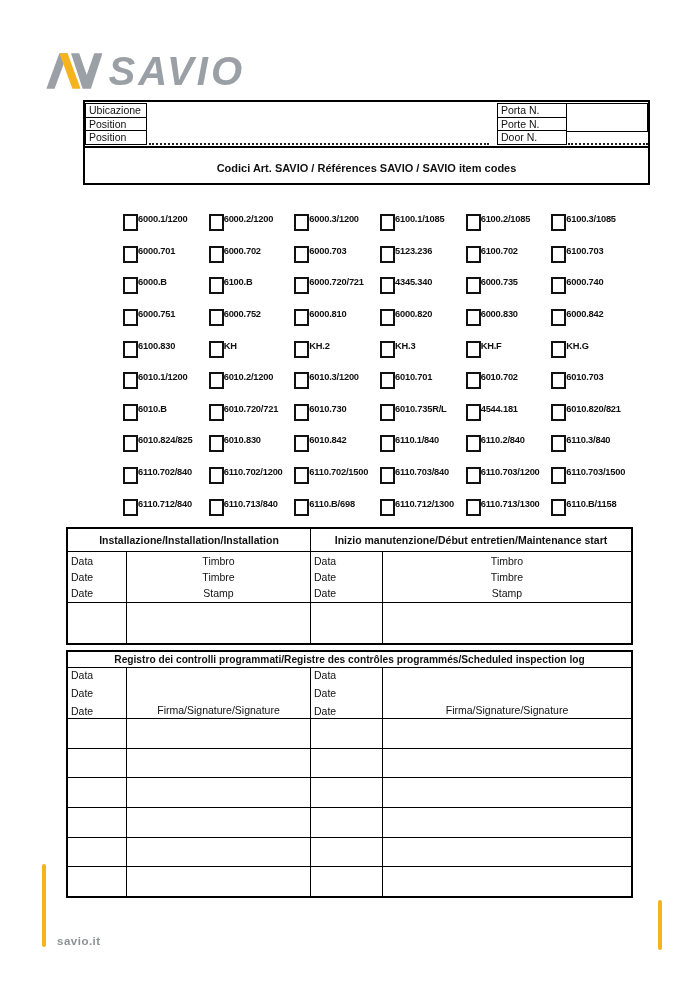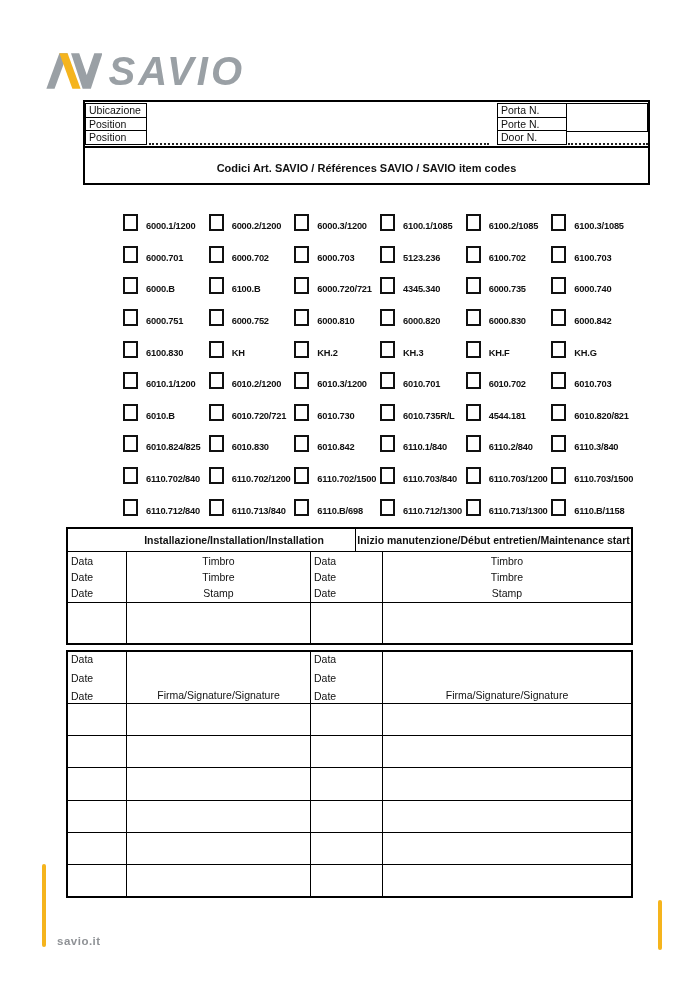--- a/index.html
+++ b/index.html
@@ -20,36 +20,36 @@
   .door-col{left:412px;width:70px;}
   .door-box{position:absolute;left:480.5px;top:1px;width:82px;height:29px;border:1.5px solid #000;box-sizing:border-box;}
   .dot-mid{position:absolute;left:64px;top:28px;width:340px;height:13px;border-bottom:2px dotted #222;}
   .dot-right{position:absolute;left:483px;top:28px;width:80px;height:13px;border-bottom:2px dotted #222;}
   .loc-divider{position:absolute;left:0;right:0;top:44px;border-top:2px solid #000;}
   .codes-title{position:absolute;left:0;right:0;top:60px;text-align:center;font-weight:bold;font-size:11px;}
 
   
   .codes-grid{position:absolute;left:123px;top:207px;width:514px;display:grid;
               grid-template-columns:repeat(6,1fr);grid-auto-rows:31.6px;align-items:center;}
-  .code-item{display:flex;align-items:flex-end;gap:8px;}
+  .code-item{display:flex;align-items:flex-start;gap:0;}
   .code-box{width:11px;height:13px;border:2px solid #111;flex:none;background:#fff;}
   .code-label{font-weight:bold;font-size:9.3px;letter-spacing:-0.2px;white-space:nowrap;}
 
   
   .tbl{position:absolute;left:66px;width:567px;border:2px solid #000;box-sizing:border-box;
        display:flex;flex-direction:column;}
   .row{display:flex;box-sizing:border-box;}
   .row + .row{border-top:1.5px solid #000;}
   .cell{box-sizing:border-box;border-right:1.5px solid #000;}
   .cell:last-child{border-right:none;}
   .c1{width:59px;flex:none;}
   .c2{width:184px;flex:none;}
   .c3{width:72px;flex:none;}
   .c4{flex:1;}
-  .h-left{width:243px;flex:none;margin-left:45px;}
+  .h-left{width:243px;flex:none;}
   .h-right{flex:1;}
   .ihead{font-weight:bold;font-size:10.5px;display:flex;align-items:center;justify-content:center;white-space:nowrap;}
 
   .install{top:527px;height:118px;}
   .install .head-row{height:22px;flex:none;}
   .install .label-row{height:51px;flex:none;}
   .install .empty-row{flex:1;}
   .date-cell{font-size:10.5px;line-height:16px;padding:1px 3px;}
   .stamp-cell{font-size:10.5px;line-height:16px;padding:1px 3px;text-align:center;}
 
@@ -373,20 +373,23 @@
     </div>
     <div class="row empty-row">
       <div class="cell c1"></div>
       <div class="cell c2"></div>
       <div class="cell c3"></div>
       <div class="cell c4"></div>
     </div>
   </div>
 
   <div class="tbl insp">
+    <div class="row head-row">
+      <div class="ihead">Registro dei controlli programmati/Registre des contrôles programmés/Scheduled inspection log</div>
+    </div>
     <div class="row label-row">
       <div class="cell c1 insp-date">
         <div>Data</div>
         <div>Date</div>
         <div>Date</div>
       </div>
       <div class="cell c2 insp-sign">
         <div>Firma/Signature/Signature</div>
       </div>
       <div class="cell c3 insp-date">

